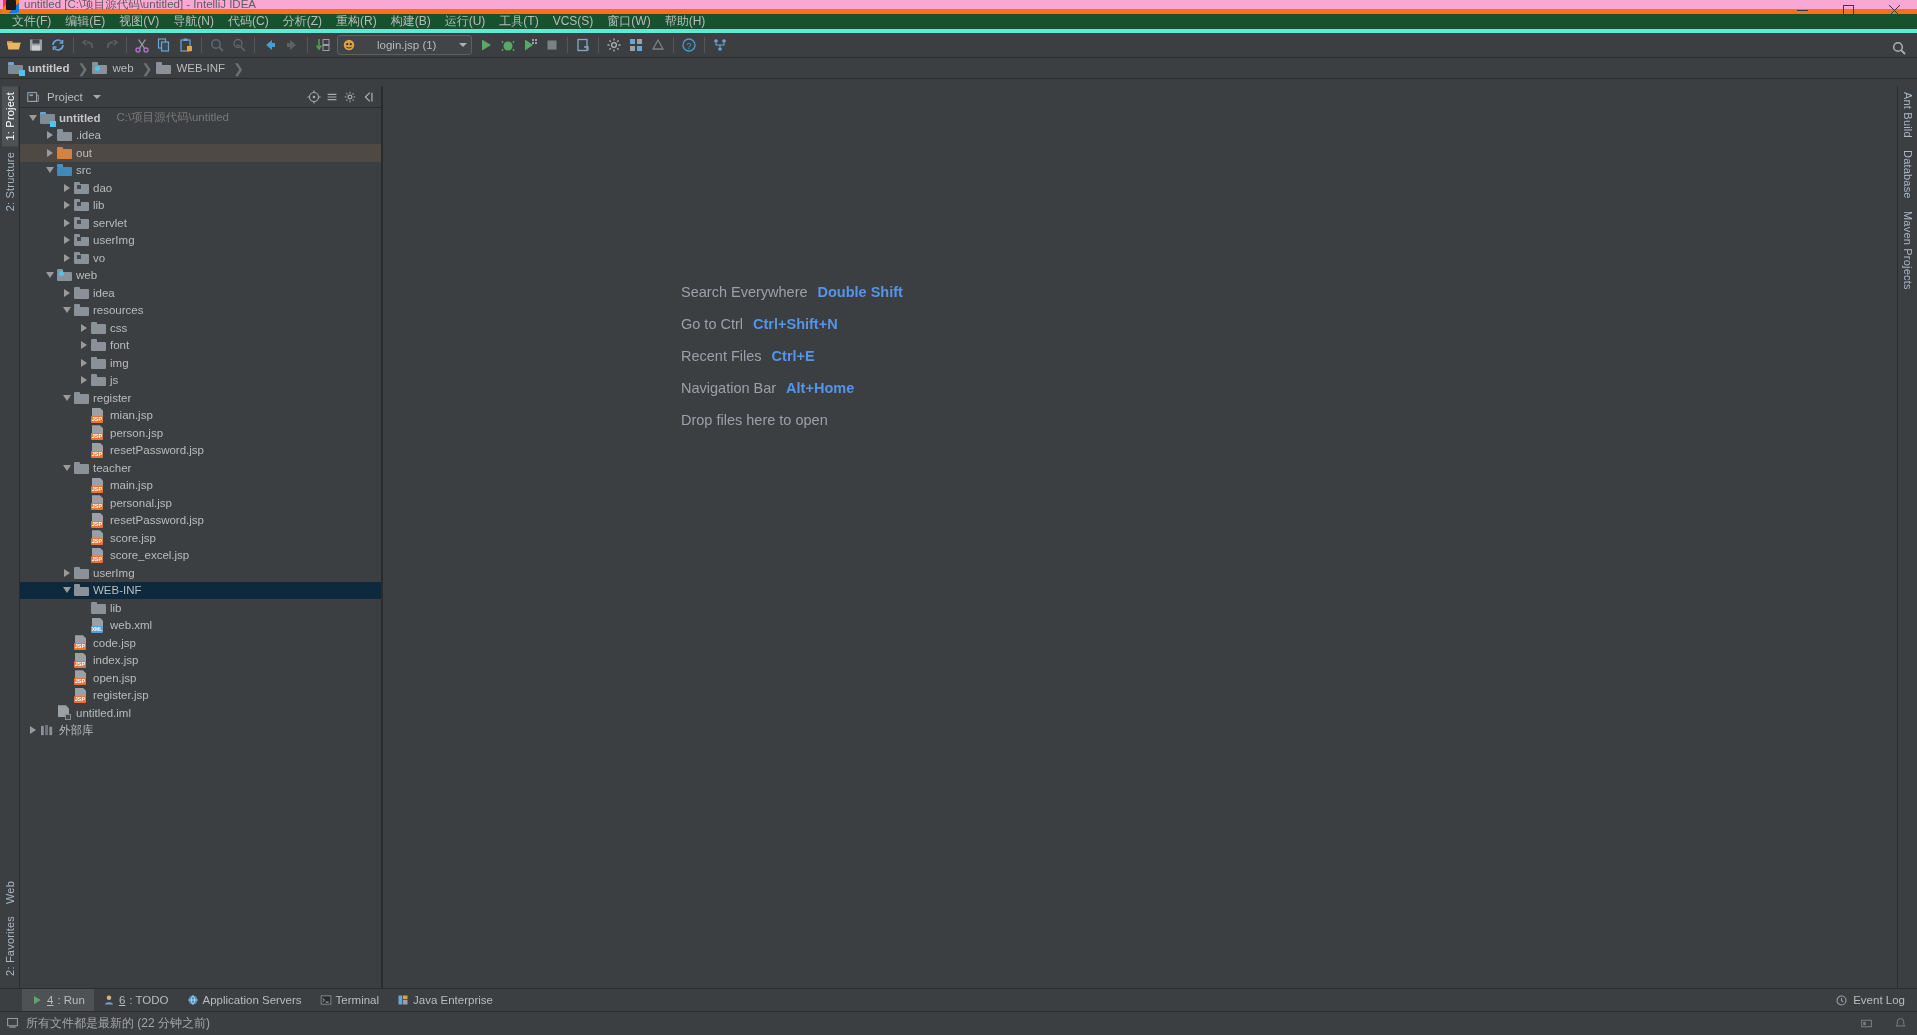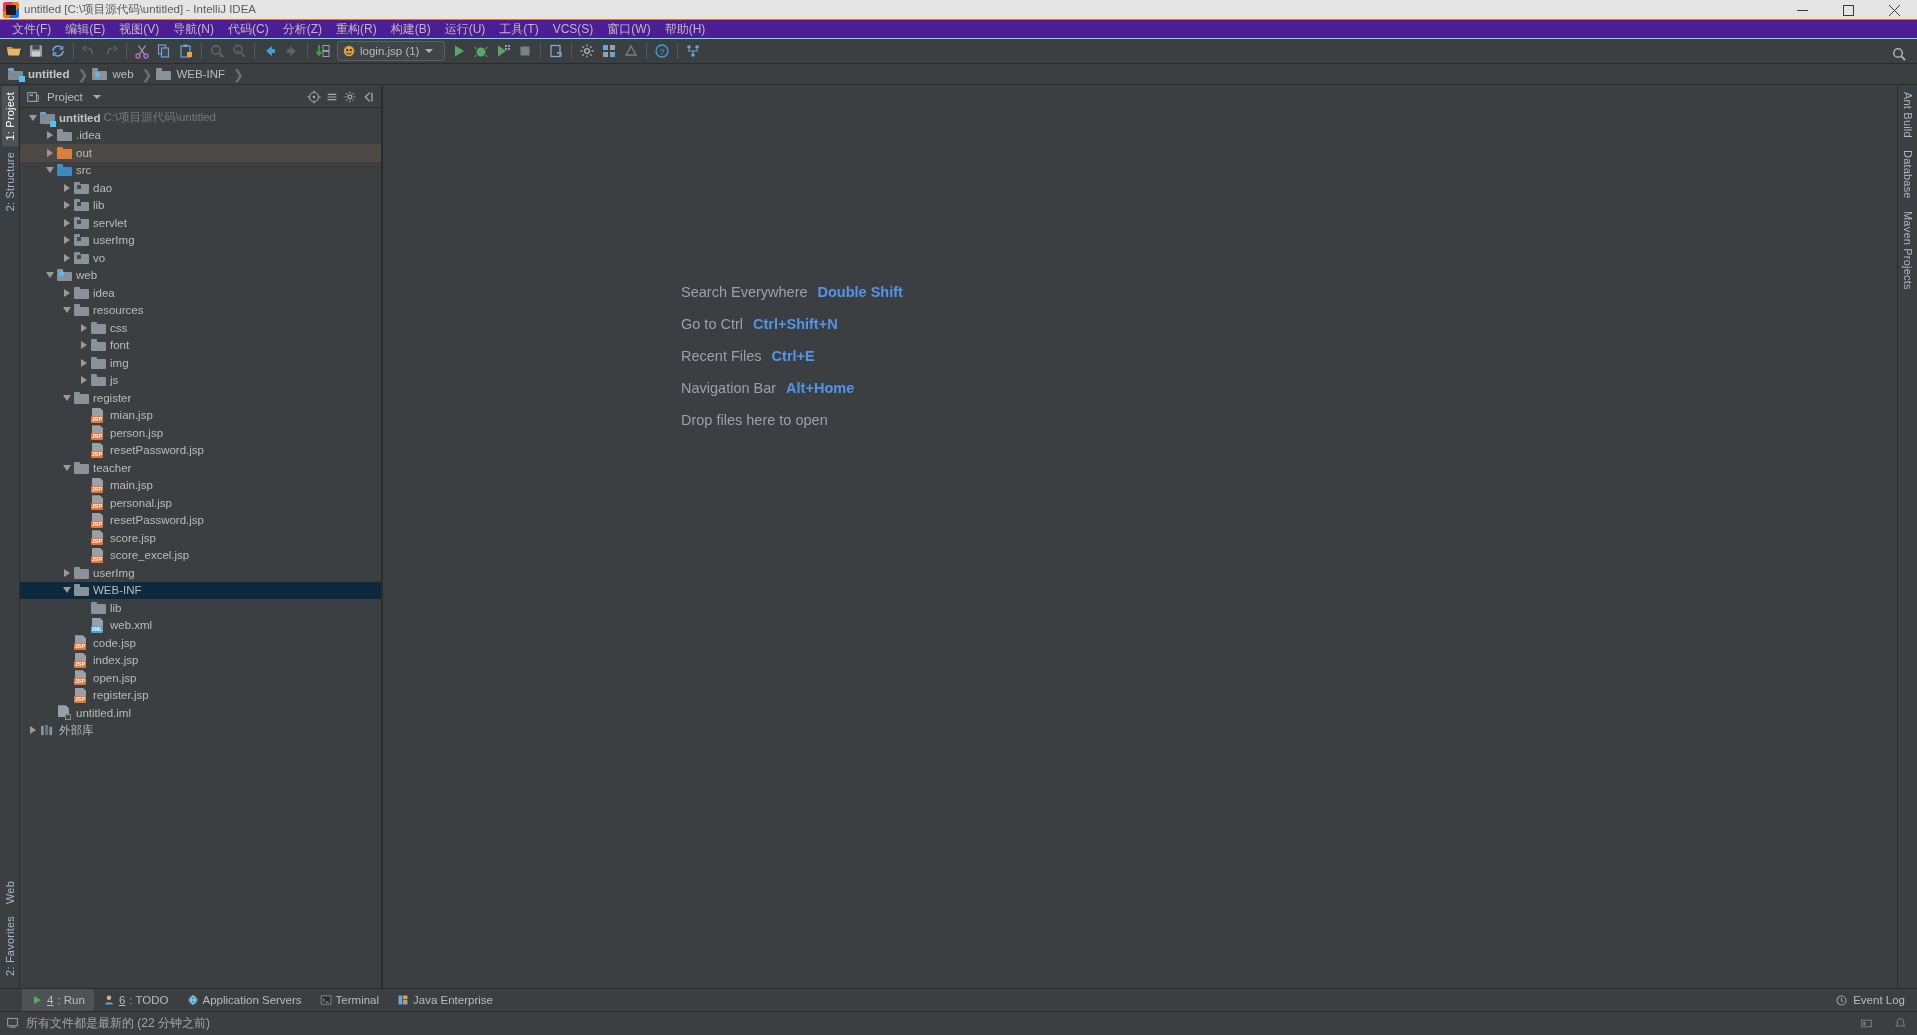--- a/index.html
+++ b/index.html
@@ -7,22 +7,22 @@
     width: 1917px; height: 1035px;
     background: #3c3f41;
     font-family: "Liberation Sans", sans-serif;
     overflow: hidden;
     -webkit-font-smoothing: antialiased;
   }
   body { position: relative; }
 
   
   .titlebar {
-    height: 20px; background: #e5e5e5; display: flex; align-items: center;
-    position: relative; border-bottom: 1px solid #f97316;
+    height: 14px; background: #f9a8d4; display: flex; align-items: center;
+    position: relative; border-bottom: 5px solid #f97316;
   }
   .titlebar .tb-icon {
     width: 16px; height: 16px; margin-left: 3px; margin-right: 5px;
     background: linear-gradient(135deg,#fe315d 0%,#fe315d 33%,#f97a12 33%,#f97a12 66%,#087cfa 66%);
     border-radius: 2px; position: relative; flex: none;
   }
   .titlebar .tb-icon::after{
     content:""; position:absolute; left:3px; top:3px; width:10px; height:10px;
     background:#1b1b1b; border-radius:1px;
   }
@@ -32,42 +32,42 @@
   }
   .win-controls { position: absolute; right: 0; top: 0; height: 20px; display: flex; }
   .win-btn {
     width: 46px; height: 20px; display: flex; align-items: center; justify-content: center;
     color: #3b3b3b;
   }
   .win-btn svg { display: block; }
 
   
   .menubar {
-    height: 19px; background: #4c1d95; display: flex; align-items: center;
-    padding-left: 5px; border-bottom: 1px solid #5eead4;
+    height: 19px; background: #14532d; display: flex; align-items: center;
+    padding-left: 5px; border-bottom: 4px solid #5eead4;
   }
   .menu-item {
     font-size: 12px; color: #bbbbbb; padding: 1px 7px; white-space: nowrap;
     line-height: 17px;
   }
 
   
   .toolbar {
     height: 25px; background: #3c3f41; display: flex; align-items: center;
     padding-left: 3px; border-bottom: 1px solid #2b2b2b; position: relative;
   }
   .tb-btn {
     width: 22px; height: 22px; display: flex; align-items: center; justify-content: center;
     flex: none; border-radius: 2px;
   }
   .tb-sep { width: 1px; height: 16px; background: #555759; margin: 0 4px; flex: none; }
   .run-config {
     height: 20px; min-width: 108px; border: 1px solid #5e6060; border-radius: 3px;
     background: #414547; display: flex; align-items: center; padding: 0 4px;
-    margin: 0 3px; gap: 4px;
+    margin: 0 3px; gap: 21px;
   }
   .run-config .rc-label { font-size: 11.5px; color: #b9b9b9; white-space: nowrap; }
   .rc-arrow { width: 0; height: 0; border-left: 4px solid transparent; border-right: 4px solid transparent;
               border-top: 4px solid #b0b0b0; margin-left: 2px; }
   .tb-search { position: absolute; right: 7px; top: 4px; }
 
   
   .navbar {
     height: 21px; background: #3c3f41; display: flex; align-items: center;
     padding-left: 8px; border-bottom: 1px solid #2b2b2b;
@@ -124,21 +124,21 @@
   .trow.hl  { background: #4e4a43; }
   .twist {
     width: 13px; height: 17px; display: flex; align-items: center; justify-content: center; flex: none;
   }
   .twist i { display: block; width: 0; height: 0; }
   .twist.closed i { border-top: 4px solid transparent; border-bottom: 4px solid transparent; border-left: 6px solid #9a9a9a; }
   .twist.open i { border-left: 4px solid transparent; border-right: 4px solid transparent; border-top: 6px solid #9a9a9a; }
   .ticon { width: 16px; height: 16px; flex: none; margin-right: 4px; display: flex; align-items: center; justify-content: center; }
   .tlabel { font-size: 11.5px; color: #bbbbbb; }
   .trow.bold .tlabel { font-weight: bold; color: #c6c6c6; }
-  .tsub { font-size: 11.5px; color: #787878; margin-left: 3px; }
+  .tsub { font-size: 11.5px; color: #787878; margin-left: 16px; }
 
   
   .editor {
     flex: 1; background: #3c3f41; position: relative; border-left: 1px solid #2b2b2b;
   }
   .tips { position: absolute; left: 298px; top: 198px; }
   .tip-row { display: flex; align-items: baseline; margin-bottom: 16px; height: 16px; }
   .tip-label { font-size: 14.5px; color: #9da0a8; }
   .tip-key { font-size: 14.5px; color: #5394ec; font-weight: bold; margin-left: 10px; }
   .tip-plain { font-size: 14.5px; color: #9da0a8; }

